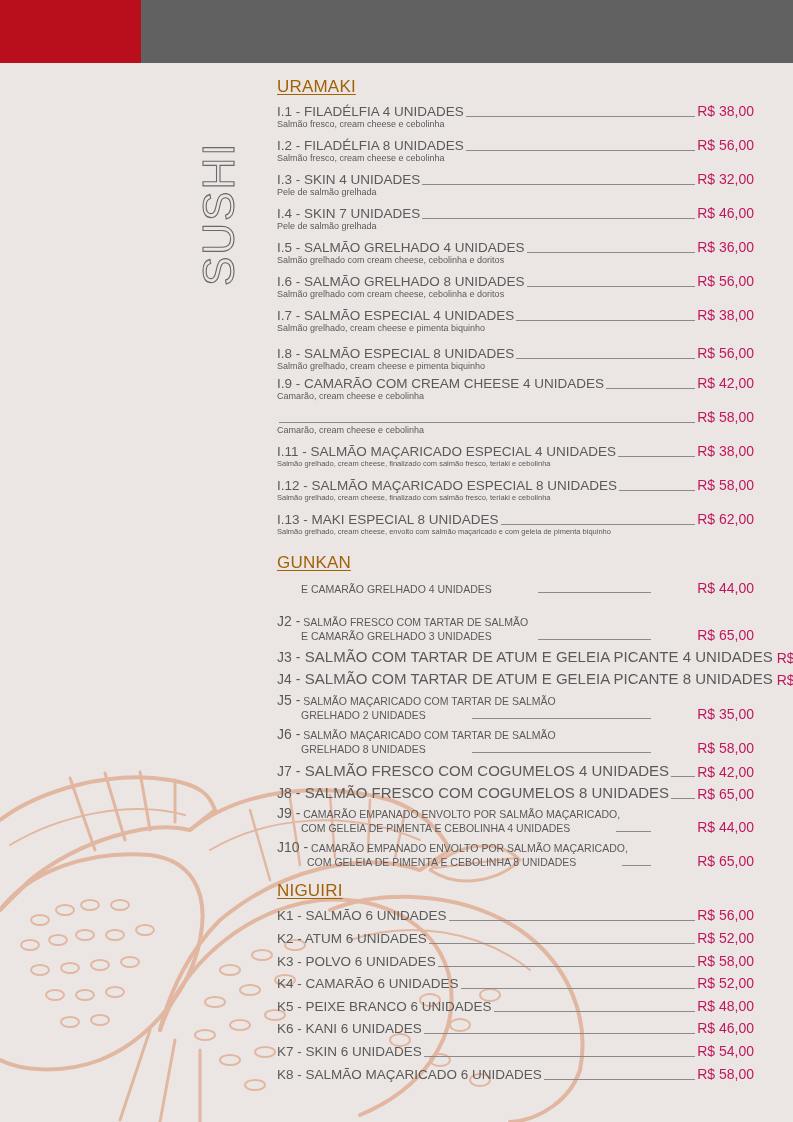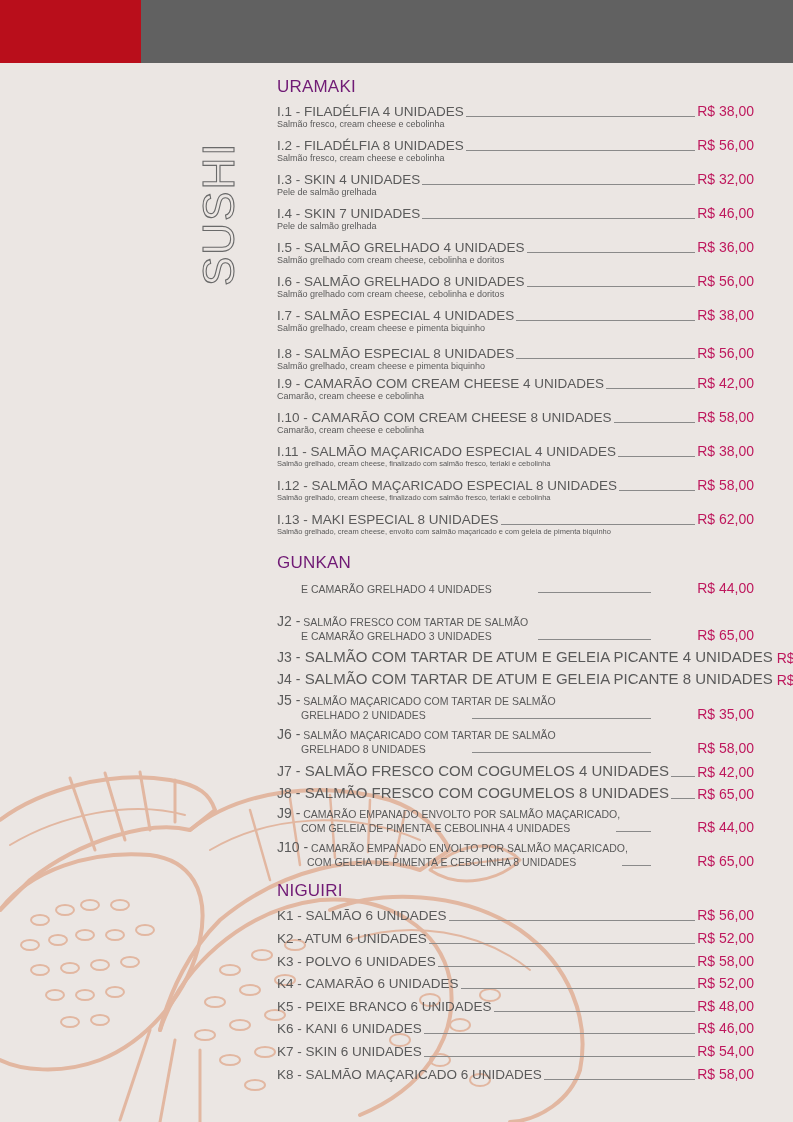--- a/index.html
+++ b/index.html
@@ -3,21 +3,21 @@
 <meta charset="utf-8">
 <style>
   html, body { margin:0; padding:0; }
   body { width:793px; height:1122px; background:#ebe6e3; position:relative; overflow:hidden; font-family:"Liberation Sans", sans-serif; color:#555; }
   .topbar { position:absolute; left:0; top:0; width:793px; height:63px; background:#616161; }
   .topbar .red { position:absolute; left:0; top:0; width:141px; height:63px; background:#b90e1b; }
   .deco { position:absolute; left:0; top:740px; width:600px; height:382px; }
   .vtitle { position:absolute; left:196px; top:138px; width:48px; height:150px; }
   .vtitle svg text { font-family:"Liberation Sans", sans-serif; }
   .content { position:absolute; left:277px; top:0; width:480px; }
-  .sec-title { position:absolute; left:0; font-size:17px; color:#701a75; text-underline-offset:2px; text-decoration-thickness:1px; letter-spacing:0.2px; }
+  .sec-title { position:absolute; left:0; font-size:17px; color:#a16207; text-decoration:underline; text-underline-offset:2px; text-decoration-thickness:1px; letter-spacing:0.2px; }
   .row { position:absolute; left:0; width:477px; }
   .line1 { display:flex; align-items:flex-end; font-size:13.5px; line-height:15px; color:#5a5a5a; white-space:nowrap; }
   .name { flex:0 0 auto; }
   .leader { flex:1 1 auto; border-bottom:1px solid #8a8a8a; margin:0 2px 2px 2px; height:1px; }
   .price { flex:0 0 auto; font-size:14px; color:#be185d;text-align:center; }
   .desc { font-size:9px; line-height:10px; color:#5a5a5a; white-space:nowrap; }
   .desc.small { font-size:7.5px; }
   .gk .code { font-size:14px; }
   .gk .txt { font-size:15px; }
   .gk .l1 { font-size:10.5px; line-height:12px; color:#5a5a5a; white-space:nowrap; }
@@ -175,21 +175,20 @@
   <div class="row" style="top:376px;">
     <div class="line1">
         <span class="name">I.9 - CAMARÃO COM CREAM CHEESE 4 UNIDADES</span>
         <span class="leader"></span>
         <span class="price">R$ 42,00</span>
       </div>
     <div class="desc">Camarão, cream cheese e cebolinha</div>
   </div>
   <div class="row" style="top:410px;">
     <div class="line1">
-        <span class="name">I.10 - CAMARÃO COM CREAM CHEESE 8 UNIDADES</span>
         <span class="leader"></span>
         <span class="price">R$ 58,00</span>
       </div>
     <div class="desc">Camarão, cream cheese e cebolinha</div>
   </div>
   <div class="row" style="top:444px;">
     <div class="line1">
         <span class="name">I.11 - SALMÃO MAÇARICADO ESPECIAL 4 UNIDADES</span>
         <span class="leader"></span>
         <span class="price">R$ 38,00</span>

